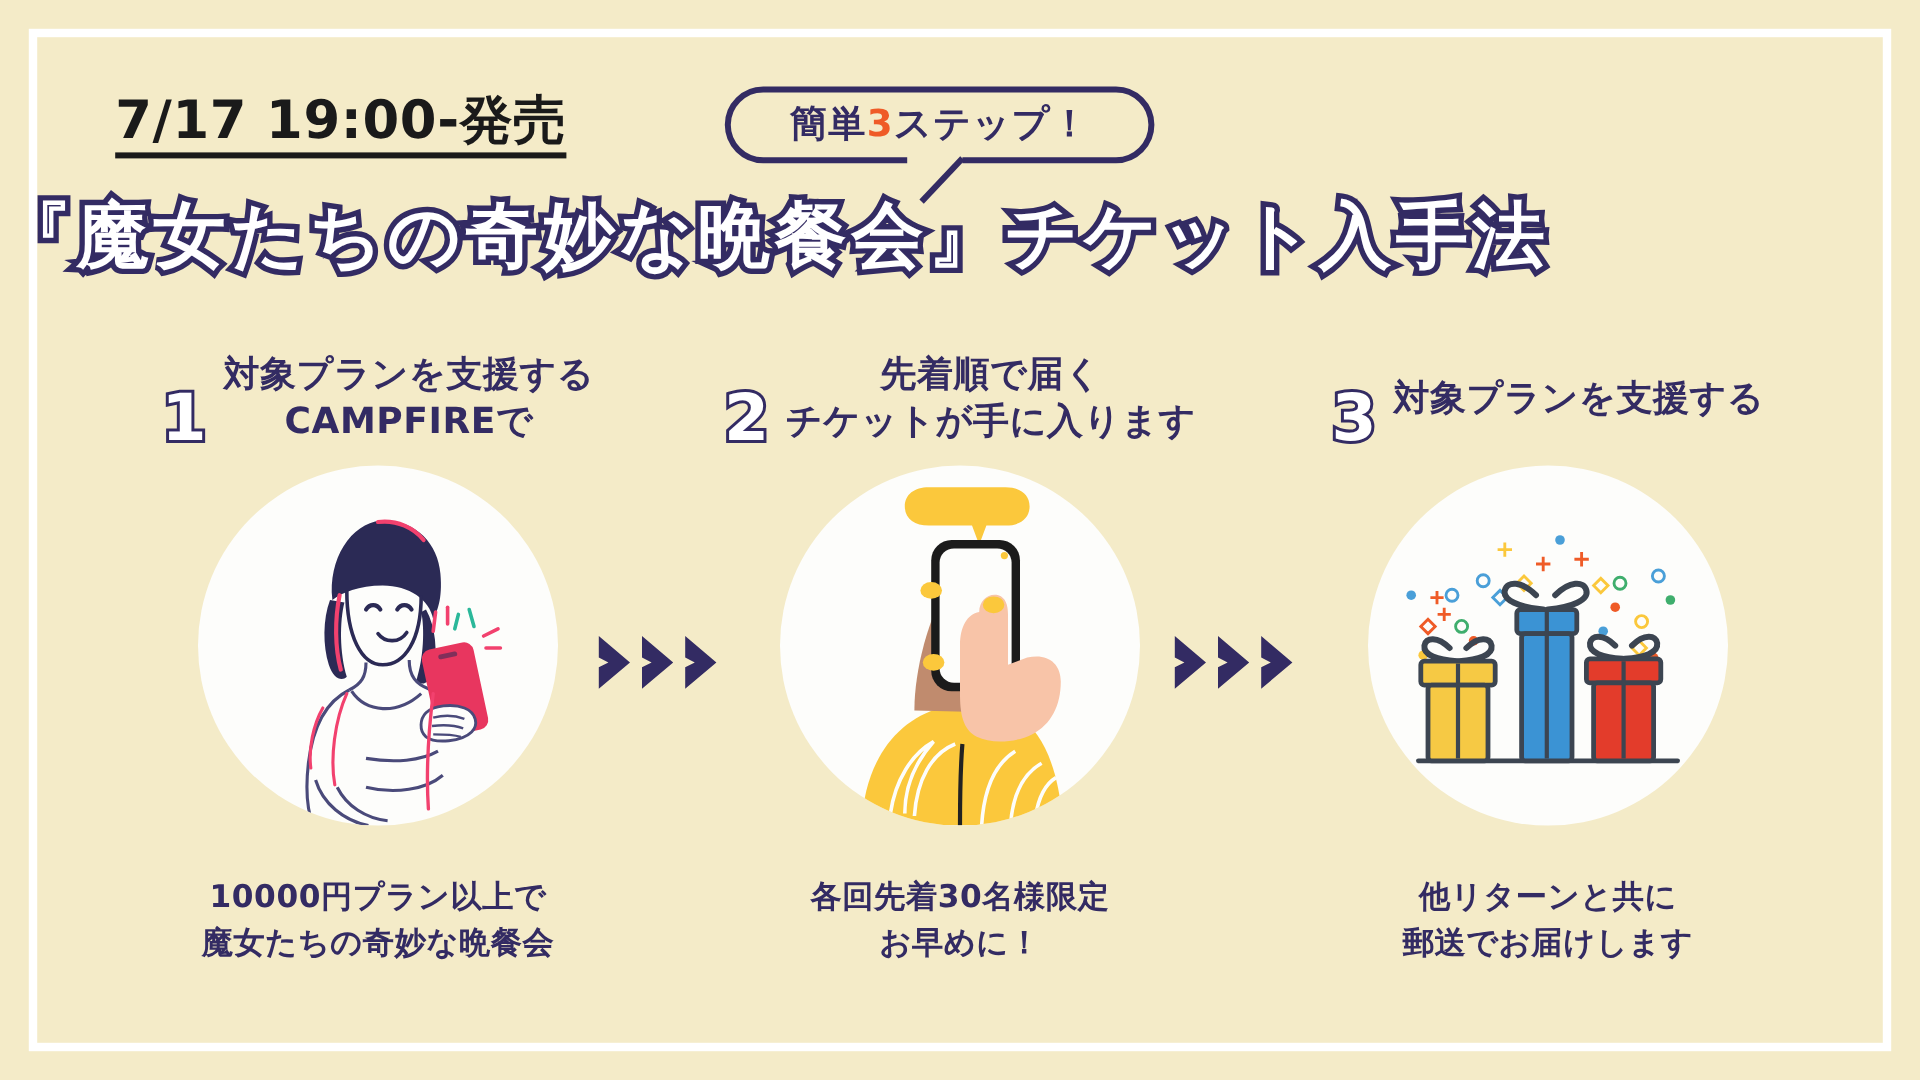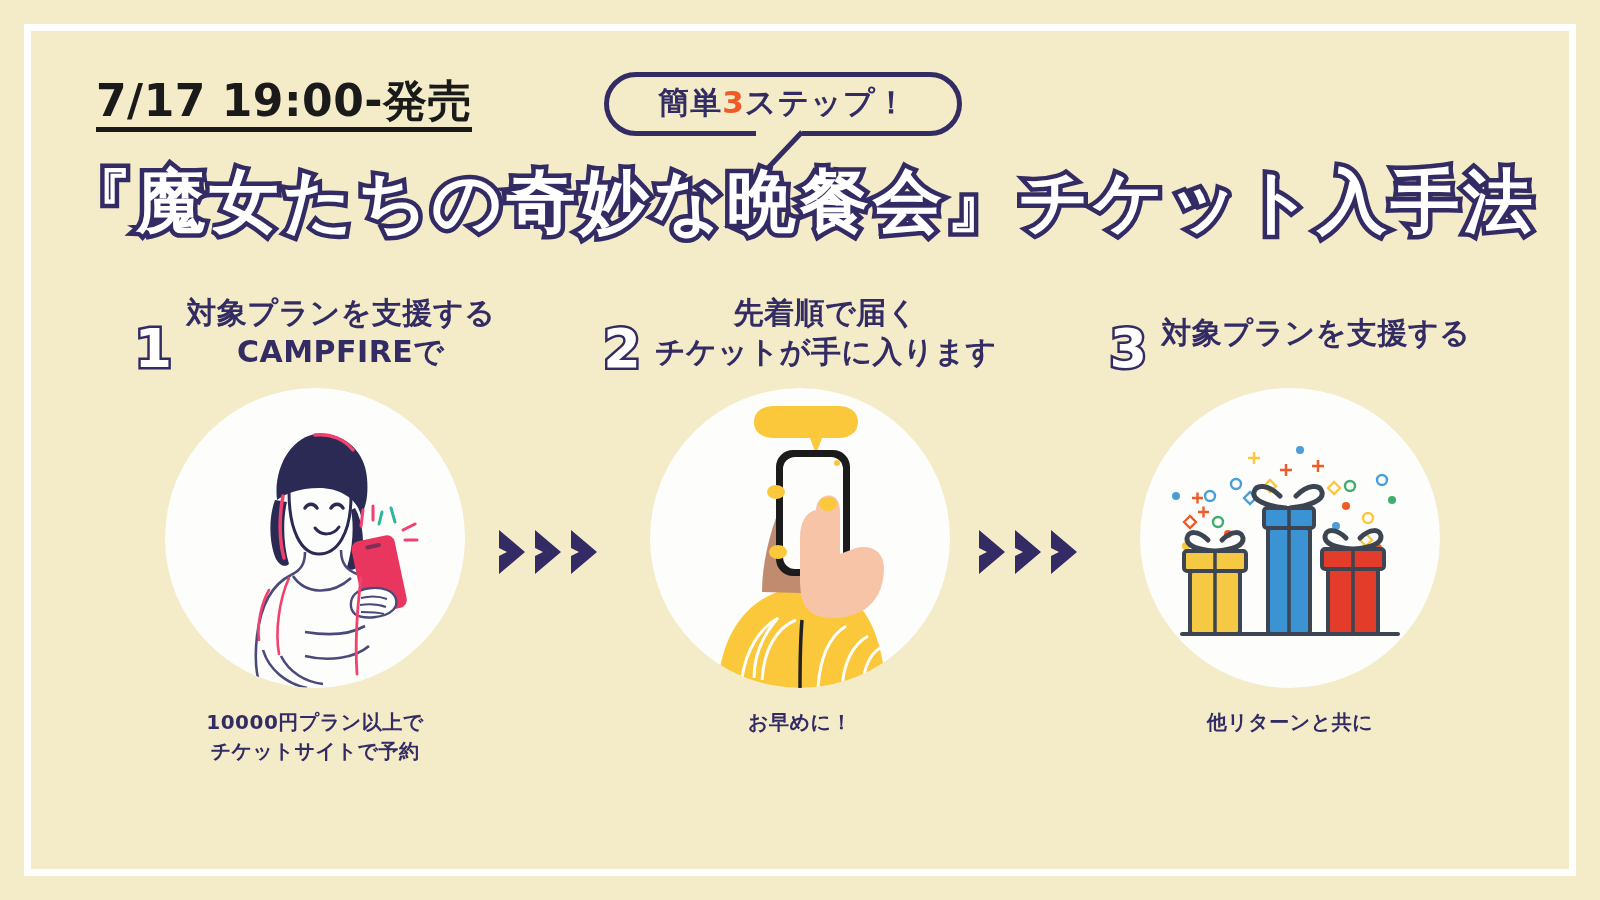--- a/index.html
+++ b/index.html
@@ -87,22 +87,22 @@
     height: 42px;
   }
   .bubble-tail svg { display: block; }
 
   
   .main-title {
     position: absolute;
     left: 0;
     top: 164px;
     width: 1600px;
-    text-align: center;
-    font-size: 69px;
+    text-align: left;
+    font-size: 60px;
     font-weight: bold;
     letter-spacing: 4px;
     line-height: 1.1;
     color: #ffffff;
     -webkit-text-stroke: 9px #332b63;
     paint-order: stroke fill;
     white-space: nowrap;
   }
 
   
@@ -157,23 +157,23 @@
     width: 300px;
     height: 300px;
     margin: 8px auto 0 auto;
     border-radius: 50%;
     background: #fdfdfb;
     overflow: hidden;
   }
   .circle svg { display: block; }
 
   .step-caption {
-    margin-top: 20px;
+    margin-top: 42px;
     text-align: center;
-    font-size: 20px;
+    font-size: 26px;
     font-weight: bold;
     color: #332b63;
     line-height: 1.45;
     letter-spacing: 0.5px;
     white-space: nowrap;
   }
   .step-caption .ln { display: block; }
 
   
   .arrows {
@@ -271,21 +271,21 @@
           <path d="M208 118 L208 132" stroke="#f2416e" stroke-width="3" stroke-linecap="round"></path>
           <path d="M217 124 L214 136" stroke="#2bb89a" stroke-width="3" stroke-linecap="round"></path>
           <path d="M226 120 L230 134" stroke="#2bb89a" stroke-width="3" stroke-linecap="round"></path>
           <path d="M238 142 L250 136" stroke="#f2416e" stroke-width="3" stroke-linecap="round"></path>
           <path d="M240 152 L252 152" stroke="#f2416e" stroke-width="3" stroke-linecap="round"></path>
         </svg>
       </div>
 
       <div class="step-caption">
         <span class="ln">10000円プラン以上で</span>
-        <span class="ln">チケットサイトで予約</span>
+        <span class="ln">魔女たちの奇妙な晩餐会</span>
       </div>
     </div>
 
     <div class="step step-2">
       <div class="step-head">
         <div class="step-num">2</div>
         <div class="step-title">
           <span class="ln">先着順で届く</span>
           <span class="ln">チケットが手に入ります</span>
         </div>
@@ -318,20 +318,21 @@
 
           <path d="M166 122 C166 112 174 106 182 108 C188 110 190 116 190 124 L190 166
                    L206 160 C222 156 234 164 234 180 C234 200 226 216 210 224
                    C196 231 176 232 164 226 C152 220 150 206 150 190 L150 150
                    C150 134 156 124 166 122 Z" fill="#f8c4a8"></path>
           <ellipse cx="178" cy="116" rx="9" ry="7" fill="#fbc83c"></ellipse>
         </svg>
       </div>
 
       <div class="step-caption">
+        <span class="ln">各回先着30名様限定</span>
         <span class="ln">お早めに！</span>
       </div>
     </div>
 
     <div class="step step-3">
       <div class="step-head">
         <div class="step-num">3</div>
         <div class="step-title">
           <span class="ln">対象プランを支援する</span>
         </div>
@@ -391,20 +392,21 @@
             <path d="M220 150 C230 140 240 141 241 148 C242 156 230 160 214 161" fill="none" stroke="#3c4551" stroke-width="5" stroke-linecap="round"></path>
             <rect x="182" y="161" width="62" height="20" rx="3" fill="#e33c2b" stroke="#3c4551" stroke-width="4"></rect>
             <rect x="188" y="181" width="50" height="65" rx="3" fill="#e33c2b" stroke="#3c4551" stroke-width="4"></rect>
             <path d="M213 163 V244" stroke="#3c4551" stroke-width="3.5"></path>
           </g>
         </svg>
       </div>
 
       <div class="step-caption">
         <span class="ln">他リターンと共に</span>
+        <span class="ln">郵送でお届けします</span>
       </div>
     </div>
 
     <div class="arrows arrows-1">
       <svg width="110" height="60" viewBox="0 0 110 60">
         <path d="M4 8 L30 30 L4 52 L4 34 L12 30 L4 26 Z" fill="#332b63"></path>
         <path d="M40 8 L66 30 L40 52 L40 34 L48 30 L40 26 Z" fill="#332b63"></path>
         <path d="M76 8 L102 30 L76 52 L76 34 L84 30 L76 26 Z" fill="#332b63"></path>
       </svg>
     </div>

